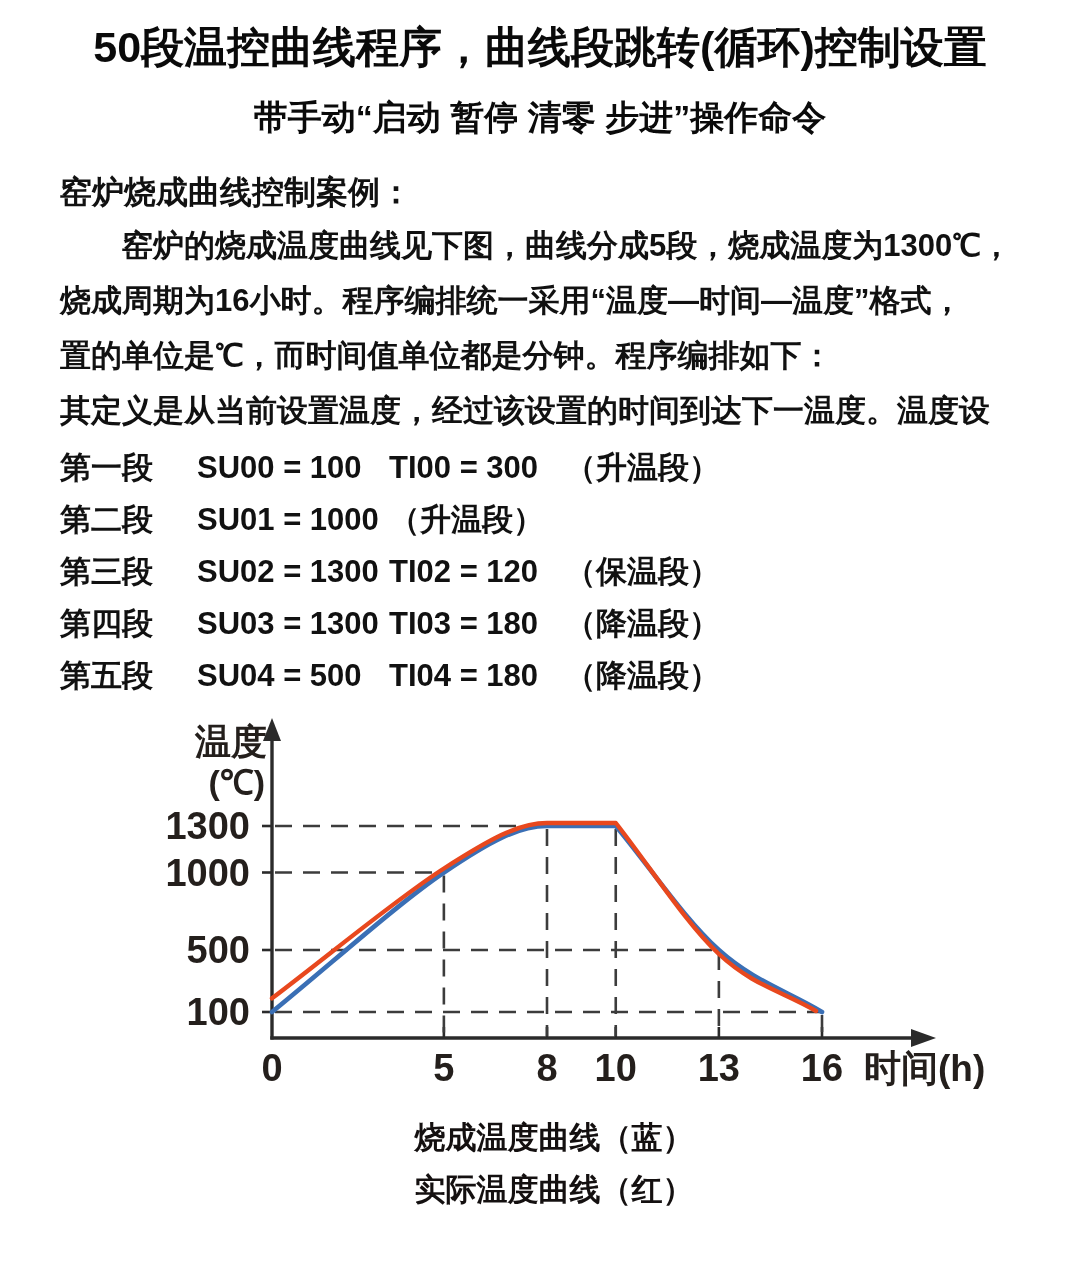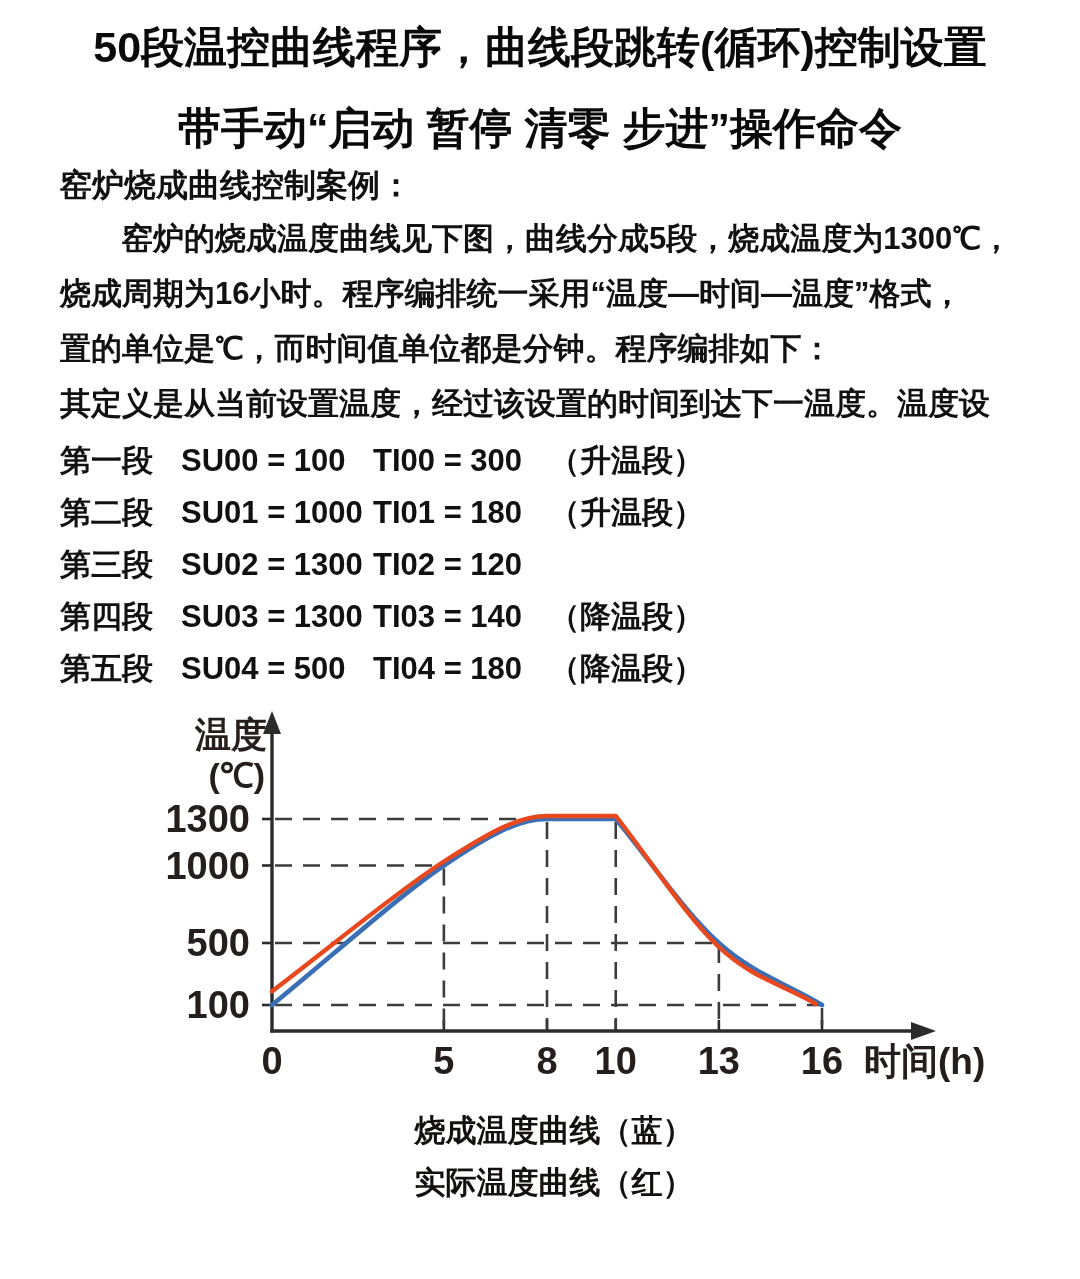--- a/index.html
+++ b/index.html
@@ -5,28 +5,28 @@
   html,body{margin:0;padding:0;background:#ffffff;}
   body{
     width:1080px;height:1279px;
     font-family:"Liberation Sans",sans-serif;
     color:#111111;
     overflow:hidden;
   }
   .page{width:1080px;height:1279px;position:relative;}
   .title-block{padding-top:16px;text-align:center;font-weight:700;color:#0a0a0a;}
   .title-line1{font-size:43px;line-height:62px;letter-spacing:0px;}
-  .title-line2{font-size:43px;line-height:62px;margin-top:19px;}
-  .body-block{padding:0 60px;}
+  .title-line2{font-size:34px;line-height:62px;margin-top:8px;}
+  .body-block{padding:0 60px;margin-top:18px;}
   .case-heading{font-size:32px;font-weight:700;line-height:52px;}
   .para-line{font-size:31px;font-weight:700;line-height:55px;white-space:nowrap;}
   .para-line.indent{text-indent:62px;}
   .program-block{padding:0 60px;margin-top:4px;}
   .prog-row{display:flex;align-items:baseline;font-size:31px;font-weight:700;line-height:52px;white-space:nowrap;}
-  .prog-label{}
+  .prog-label{margin-right:16px;}
   .prog-su{width:192px;margin-left:28px;}
   .prog-ti{width:176px;}
   .prog-note{}
   .chart-wrap{margin-top:8px;}
   #chart-svg{display:block;}
   #chart-svg text{font-family:"Liberation Sans",sans-serif;font-weight:700;fill:#241f1c;}
   .legend-block{text-align:center;transform:translateX(14px);margin-top:2px;}
   .legend-line{font-size:31px;font-weight:700;line-height:52px;color:#141010;}
 </style>
 </head>
@@ -50,32 +50,32 @@
   <div class="program-block">
     <div class="prog-row">
       <span class="prog-label">第一段</span>
       <span class="prog-su">SU00 = 100</span>
       <span class="prog-ti">TI00 = 300</span>
       <span class="prog-note">（升温段）</span>
     </div>
     <div class="prog-row">
       <span class="prog-label">第二段</span>
       <span class="prog-su">SU01 = 1000</span>
-      <span class="prog-ti">TI01 = 180</span>
       <span class="prog-note">（升温段）</span>
     </div>
     <div class="prog-row">
       <span class="prog-label">第三段</span>
       <span class="prog-su">SU02 = 1300</span>
       <span class="prog-ti">TI02 = 120</span>
+      <span class="prog-note">（保温段）</span>
     </div>
     <div class="prog-row">
       <span class="prog-label">第四段</span>
       <span class="prog-su">SU03 = 1300</span>
-      <span class="prog-ti">TI03 = 140</span>
+      <span class="prog-ti">TI03 = 180</span>
       <span class="prog-note">（降温段）</span>
     </div>
     <div class="prog-row">
       <span class="prog-label">第五段</span>
       <span class="prog-su">SU04 = 500</span>
       <span class="prog-ti">TI04 = 180</span>
       <span class="prog-note">（降温段）</span>
     </div>
   </div>
 

